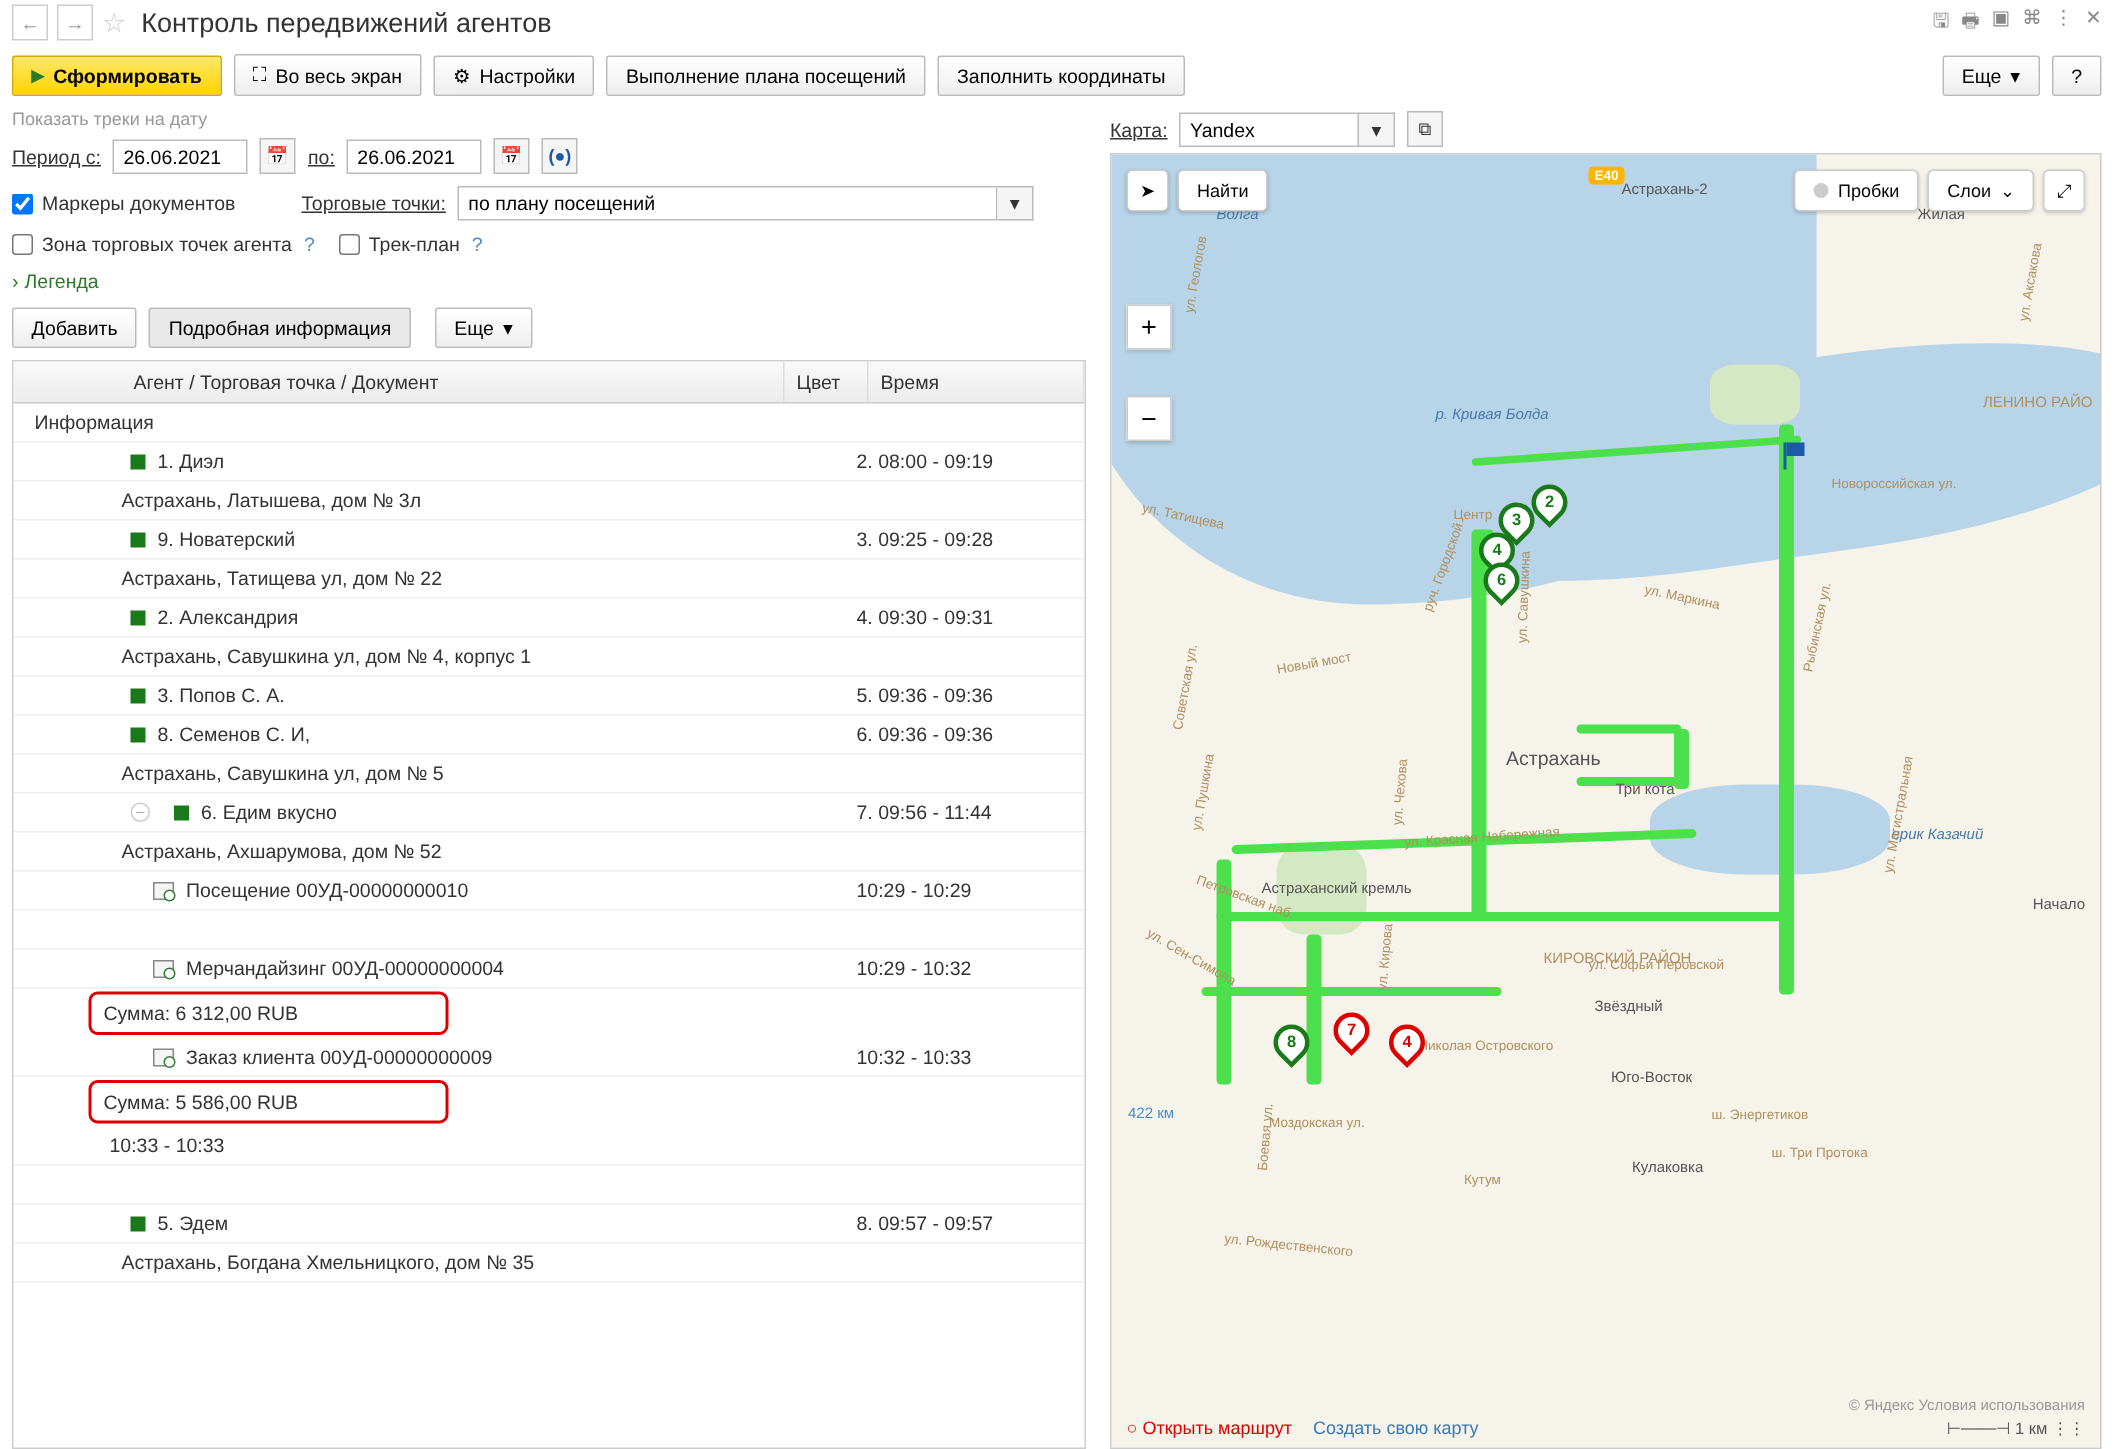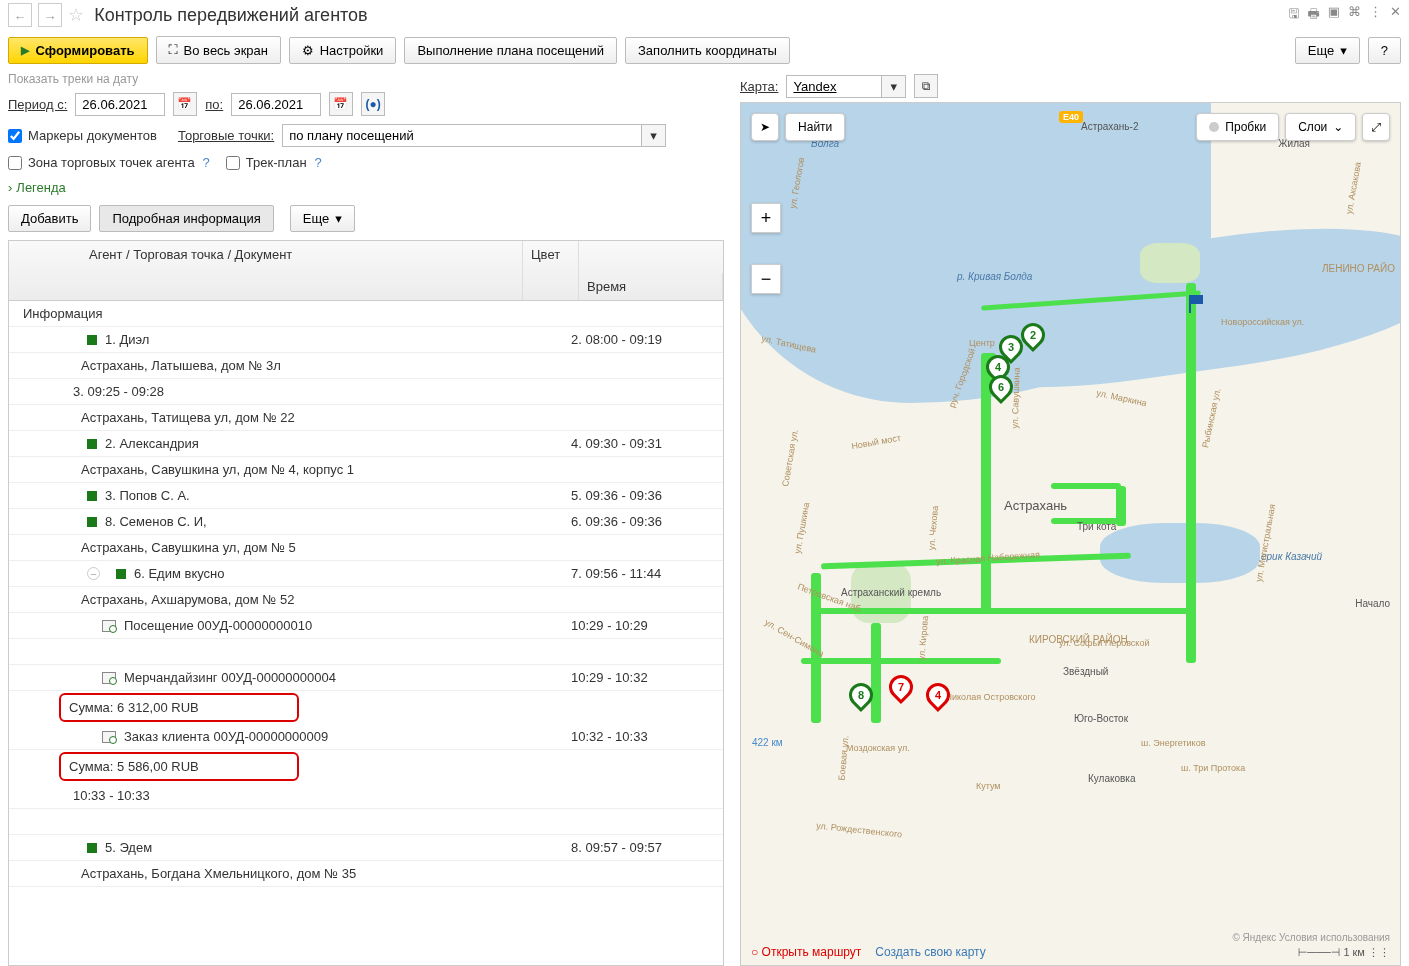--- a/index.html
+++ b/index.html
@@ -37,21 +37,21 @@
 .legend-link { color: #2a7a2a; cursor: pointer; padding: 6px 0; display: inline-flex; gap: 4px; }
 .legend-link::before { content: "›"; color: #2a7a2a; }
 
 .mid-toolbar { display: flex; align-items: center; gap: 8px; padding: 4px 0; }
 
 .grid { flex: 1; border: 1px solid #ccc; overflow-y: auto; margin-top: 4px; }
 .grid-header { display: flex; background: linear-gradient(#f9f9f9,#ececec); border-bottom: 1px solid #ccc; font-size: 13px; }
 .grid-header .col { padding: 6px 8px; border-right: 1px solid #ddd; }
 .col.agent { flex: 1; padding-left: 80px; }
 .col.color { width: 56px; }
-.col.time { width: 144px; margin-top: 32px; }
+.col.time { width: 144px; }
 
 .grid-row { display: flex; border-bottom: 1px solid #eee; padding: 5px 8px; align-items: flex-start; font-size: 13px; min-height: 26px; }
 .grid-row .c-agent { flex: 1; display: flex; align-items: center; gap: 8px; }
 .grid-row .c-color { width: 56px; }
 .grid-row .c-time { width: 144px; text-align: left; }
 .sq { width: 10px; height: 10px; background: #1a7a1a; display: inline-block; }
 .doc-icon { width: 14px; height: 12px; background: #f5f5f5; border: 1px solid #888; display: inline-block; position: relative; }
 .doc-icon::after { content: ""; position: absolute; right: -2px; bottom: -2px; width: 6px; height: 6px; border: 1px solid #2a7a2a; border-radius: 50%; background: #fff; }
 .indent-1 { padding-left: 70px; }
 .indent-2 { padding-left: 85px; }
@@ -152,21 +152,21 @@
       <span class="label">по:</span>
       <input class="input date" value="26.06.2021" style="">
       <span class="icon-btn">📅</span>
       <span class="icon-btn" style="color:#1a5aa8;font-weight:bold">(●)</span>
     </div>
     <div class="row">
       <label class="checkbox">
           <input type="checkbox" checked="" style="">
           <span>Маркеры документов</span>
         </label>
-      <span class="label" style="margin-left:13px">Торговые точки:</span>
+      <span class="label" style="margin-left:36px">Торговые точки:</span>
       <span style="display:flex">
         <input class="select wide" value="по плану посещений" style="">
         <span class="dropdown-caret">▾</span>
       </span>
     </div>
     <div class="row">
       <label class="checkbox">
           <input type="checkbox" style="">
           <span>Зона торговых точек агента</span>
         </label>
@@ -208,20 +208,24 @@
             </div>
             <div class="c-color"></div>
             <div class="c-time">2. 08:00 - 09:19</div>
           </div>
           <div class="grid-row">
             <div class="c-agent addr">Астрахань, Латышева, дом № 3л</div>
             <div class="c-color"></div>
             <div class="c-time"></div>
           </div>
           <div class="grid-row">
+            <div class="c-agent indent-1">
+              <span class="sq"></span>
+              <span>9. Новатерский</span>
+            </div>
             <div class="c-color"></div>
             <div class="c-time">3. 09:25 - 09:28</div>
           </div>
           <div class="grid-row">
             <div class="c-agent addr">Астрахань, Татищева ул, дом № 22</div>
             <div class="c-color"></div>
             <div class="c-time"></div>
           </div>
           <div class="grid-row">
             <div class="c-agent indent-1">
@@ -335,21 +339,21 @@
             <div class="c-time"></div>
           </div>
         </div>
     </div>
   </div>
 
   <div class="right">
     <div class="map-provider">
       <span class="label">Карта:</span>
       <span style="display:flex">
-        <input class="select" style="width: 96px; text-decoration: underline;" value="Yandex">
+        <input class="select" style="width: 120px;" value="Yandex">
         <span class="dropdown-caret">▾</span>
       </span>
       <span class="icon-btn">⧉</span>
     </div>
 
     <div class="map-container">
       <div class="map-land"></div>
       <div class="water w1"></div>
       <div class="water w2"></div>
       <div class="water w3"></div>

